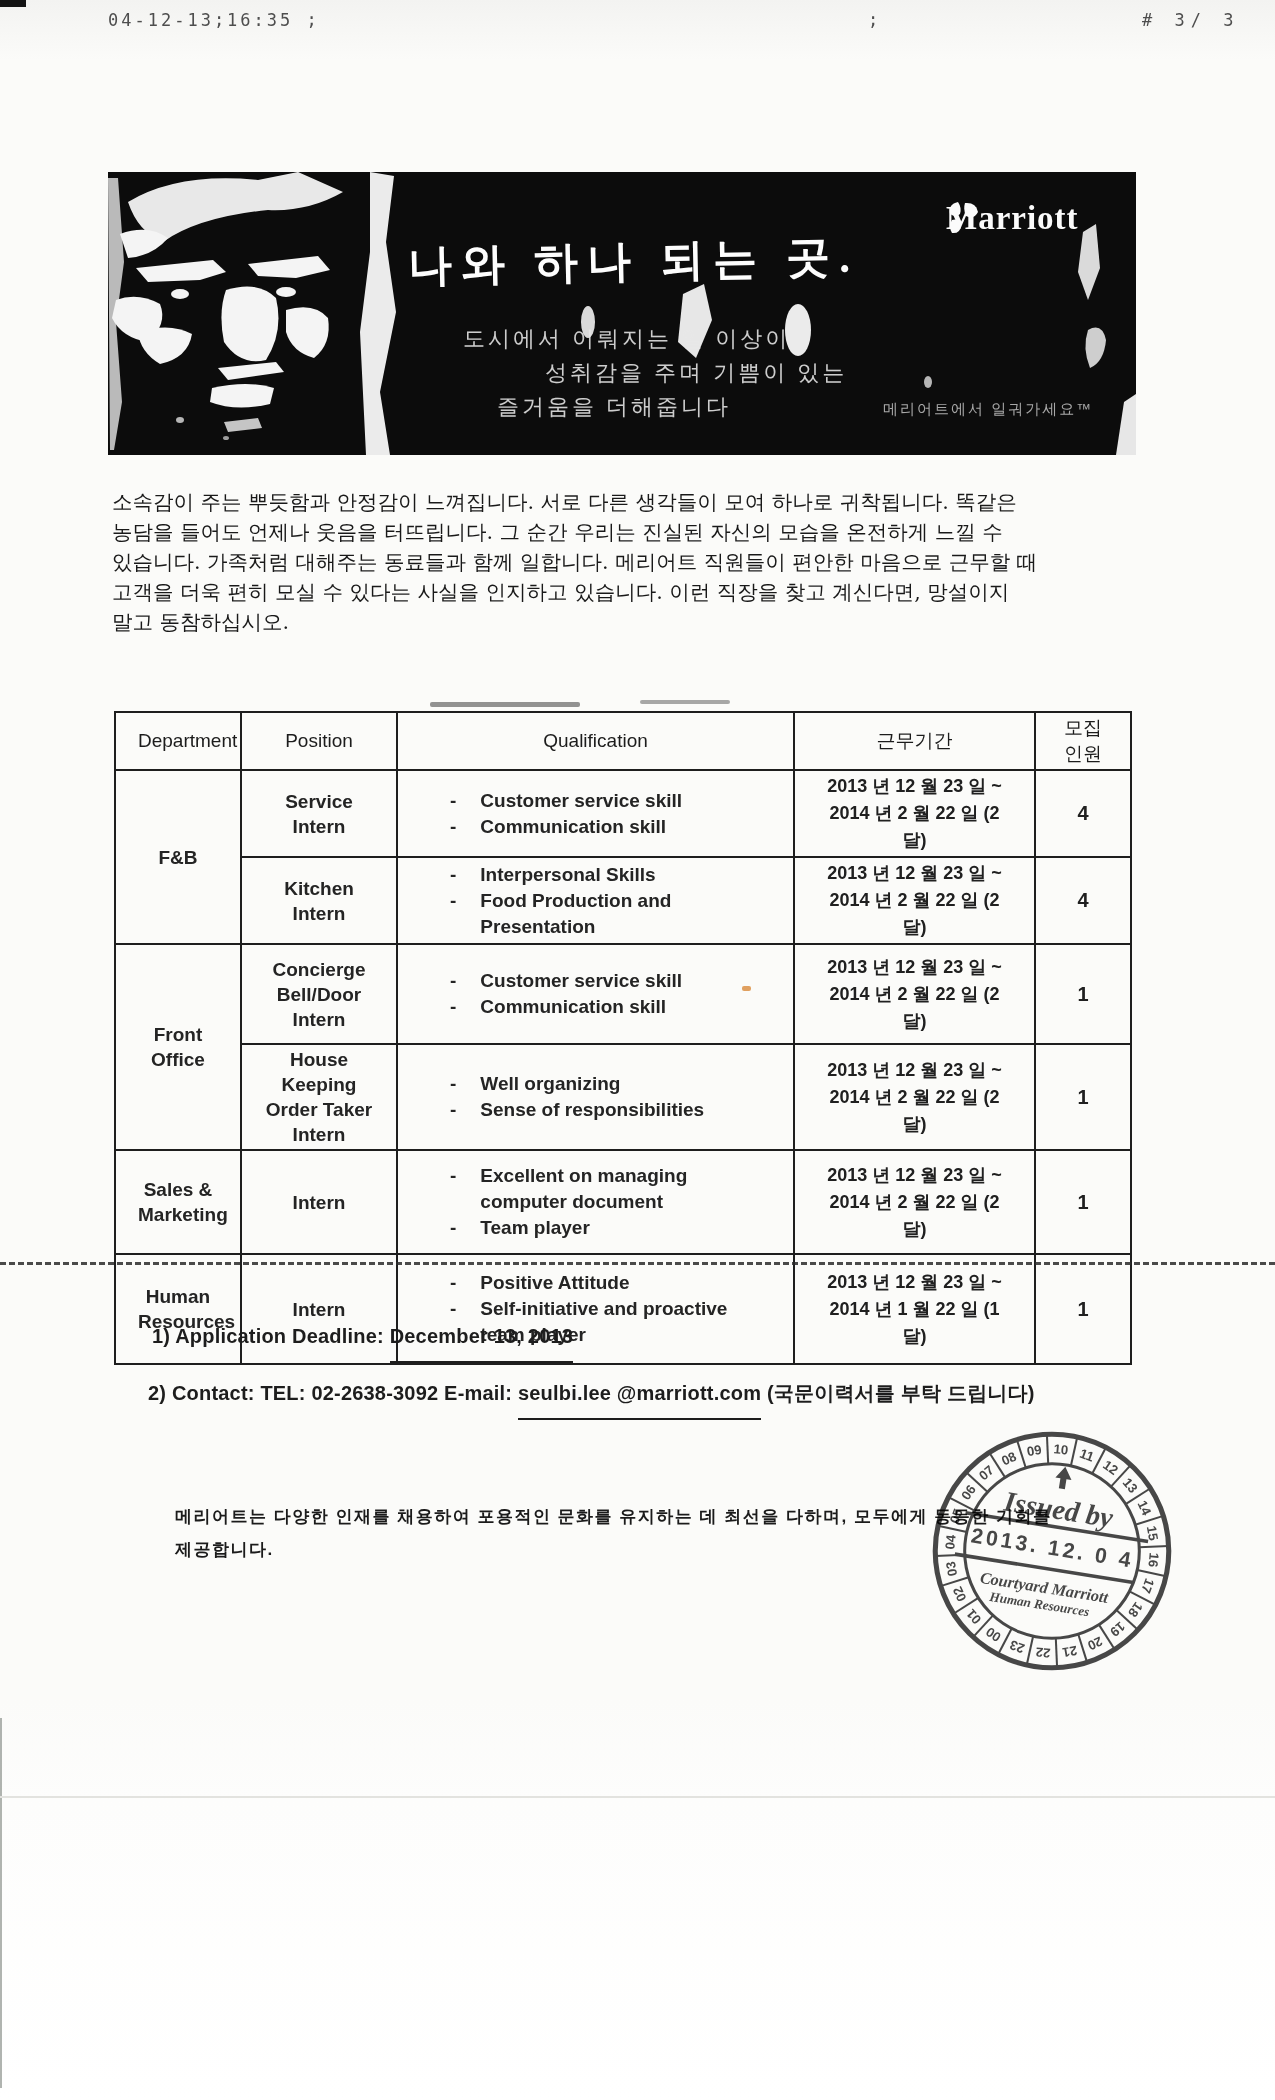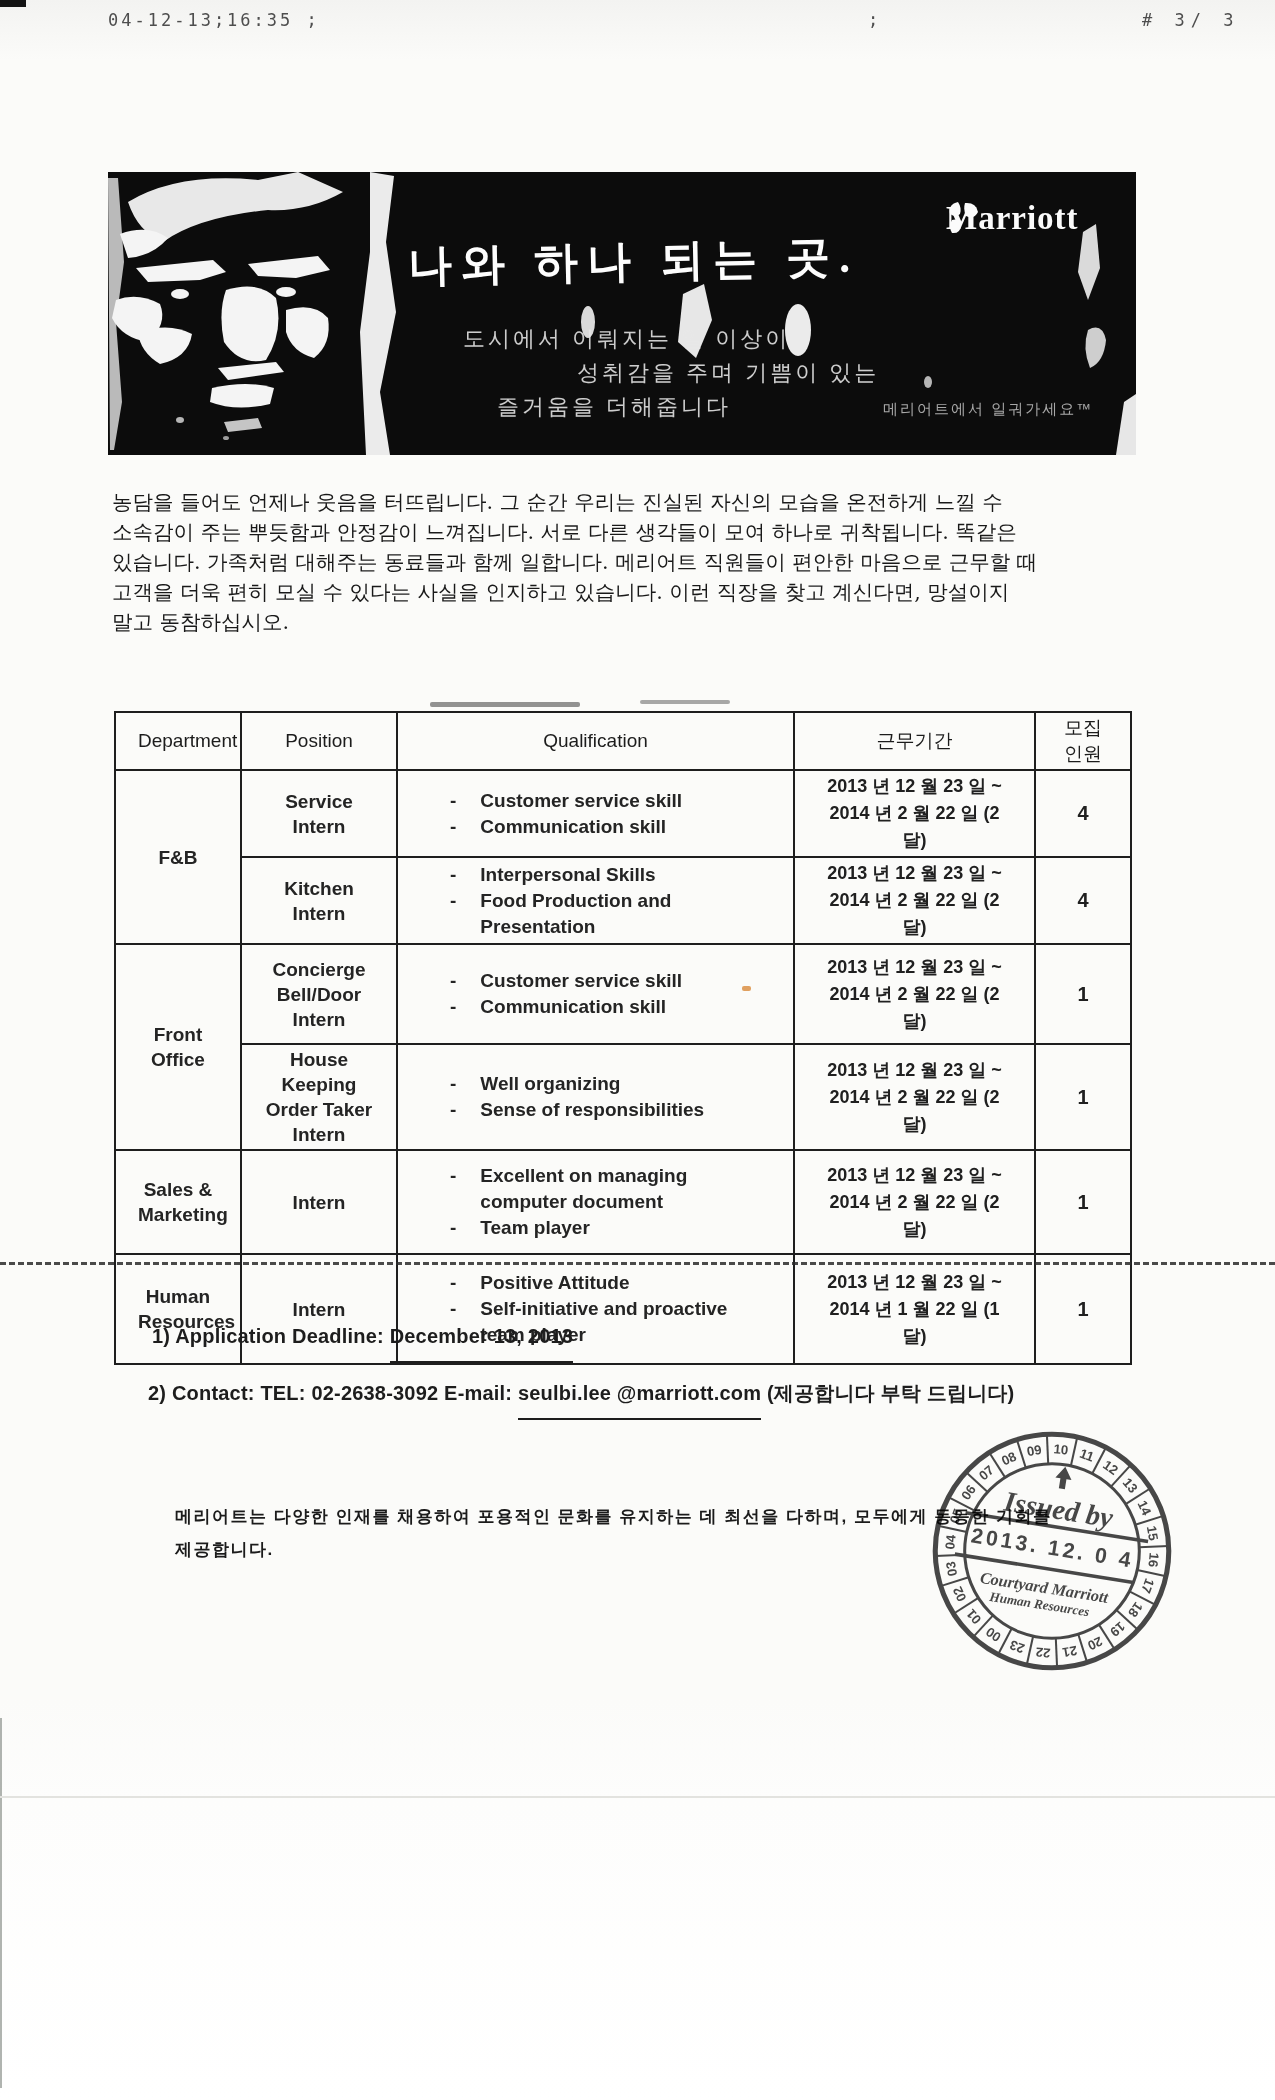--- a/index.html
+++ b/index.html
@@ -16,21 +16,21 @@
   .fax-right{position:absolute;left:1142px;top:0;letter-spacing:6px;text-align:center;}
   .corner-mark{position:absolute;left:0;top:0;width:26px;height:7px;background:#141414;}
 
   
   .banner{position:absolute;left:108px;top:172px;width:1028px;height:283px;background:#0c0c0c;overflow:hidden;}
   .banner svg{position:absolute;left:0;top:0;}
   .banner-headline{position:absolute;left:300px;top:60px;color:#fdfdfd;font-size:44px;font-weight:700;
     letter-spacing:9px;transform:rotate(-1.2deg);font-family:"Liberation Serif",serif;}
   .banner-tagline{position:absolute;left:355px;top:150px;color:#e8e8e8;font-size:22px;line-height:34px;
     letter-spacing:3px;opacity:.88;}
-  .banner-tagline .tl2{margin-left:114px;}
+  .banner-tagline .tl2{margin-left:82px;}
   .banner-tagline .tl3{margin-left:34px;}
   .banner-brand{position:absolute;left:838px;top:28px;color:#fbfbfb;display:flex;align-items:center;gap:9px;}
   .banner-brand .brand-word{font-family:"Liberation Serif",serif;font-weight:700;font-size:33px;letter-spacing:1px;}
   .banner-footnote{position:absolute;left:775px;top:228px;color:#cfcfcf;font-size:15px;letter-spacing:2px;opacity:.8;}
 
   
   .intro{position:absolute;left:112px;top:487px;width:1020px;
     font-family:"DejaVu Serif","Liberation Serif",serif;font-size:20.5px;line-height:30px;color:#191919;font-weight:500;}
 
   
@@ -139,22 +139,22 @@
         <path d="M4 14 Q2 4 12 2 Q16 8 14 14 Q10 18 4 14 Z" fill="#fbfbfb"></path>
         <path d="M6 20 Q14 18 15 26 Q14 34 6 33 Q2 26 6 20 Z" fill="#fbfbfb"></path>
         <path d="M19 3 Q30 2 32 12 Q28 20 20 16 Q17 9 19 3 Z" fill="#fbfbfb"></path>
       </svg>
       <span class="brand-word">Marriott</span>
     </div>
     <div class="banner-footnote">메리어트에서 일궈가세요™</div>
   </div>
 
   <div class="intro">
+    <div>소속감이 주는 뿌듯함과 안정감이 느껴집니다. 서로 다른 생각들이 모여 하나로 귀착됩니다. 똑같은</div>
     <div>농담을 들어도 언제나 웃음을 터뜨립니다.  그 순간 우리는 진실된 자신의 모습을 온전하게 느낄 수</div>
-    <div>소속감이 주는 뿌듯함과 안정감이 느껴집니다. 서로 다른 생각들이 모여 하나로 귀착됩니다. 똑같은</div>
     <div>있습니다.  가족처럼 대해주는 동료들과 함께 일합니다. 메리어트 직원들이 편안한 마음으로 근무할 때</div>
     <div>고객을 더욱 편히 모실 수 있다는 사실을 인지하고 있습니다. 이런 직장을 찾고 계신다면, 망설이지</div>
     <div>말고 동참하십시오.</div>
   </div>
 
   <table class="jobs">
     <colgroup>
       <col style="width:126px">
         <col style="width:156px">
         <col style="width:397px">
@@ -288,21 +288,21 @@
 
   <div class="smudge" style="left:430px;top:702px;width:150px;height:5px;opacity:.5;"></div>
   <div class="smudge" style="left:640px;top:700px;width:90px;height:4px;opacity:.4;"></div>
   <div class="speck-orange"></div>
   <div class="dashed-artifact"></div>
 
   <div class="note note-deadline">
     <span>1)   Application Deadline: </span><span class="u">December 13, 2013</span>
   </div>
   <div class="note note-contact">
-    <span>2) Contact:  TEL: 02-2638-3092 E-mail: </span><span class="u">seulbi.lee @marriott.com</span><span> (제공합니다 부탁 드립니다)</span>
+    <span>2) Contact:  TEL: 02-2638-3092 E-mail: </span><span class="u">seulbi.lee @marriott.com</span><span> (국문이력서를 부탁 드립니다)</span>
   </div>
 
   <div class="footer-par">
     <div>메리어트는 다양한 인재를 채용하여 포용적인 문화를 유지하는 데 최선을 다하며, 모두에게 동등한 기회를</div>
     <div>제공합니다.</div>
   </div>
 
   <svg class="stamp" viewBox="0 0 260 260">
     <circle class="ring" cx="130" cy="130" r="115" stroke-width="5"></circle>
     <circle class="ring" cx="130" cy="130" r="86" stroke-width="3"></circle>

